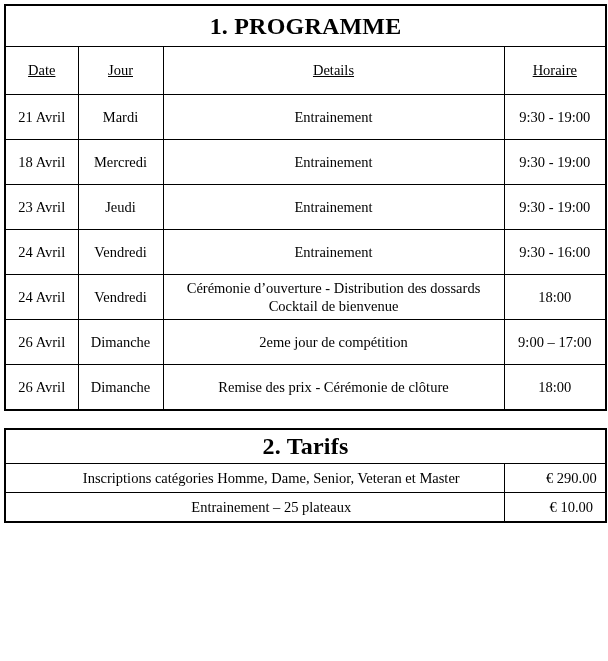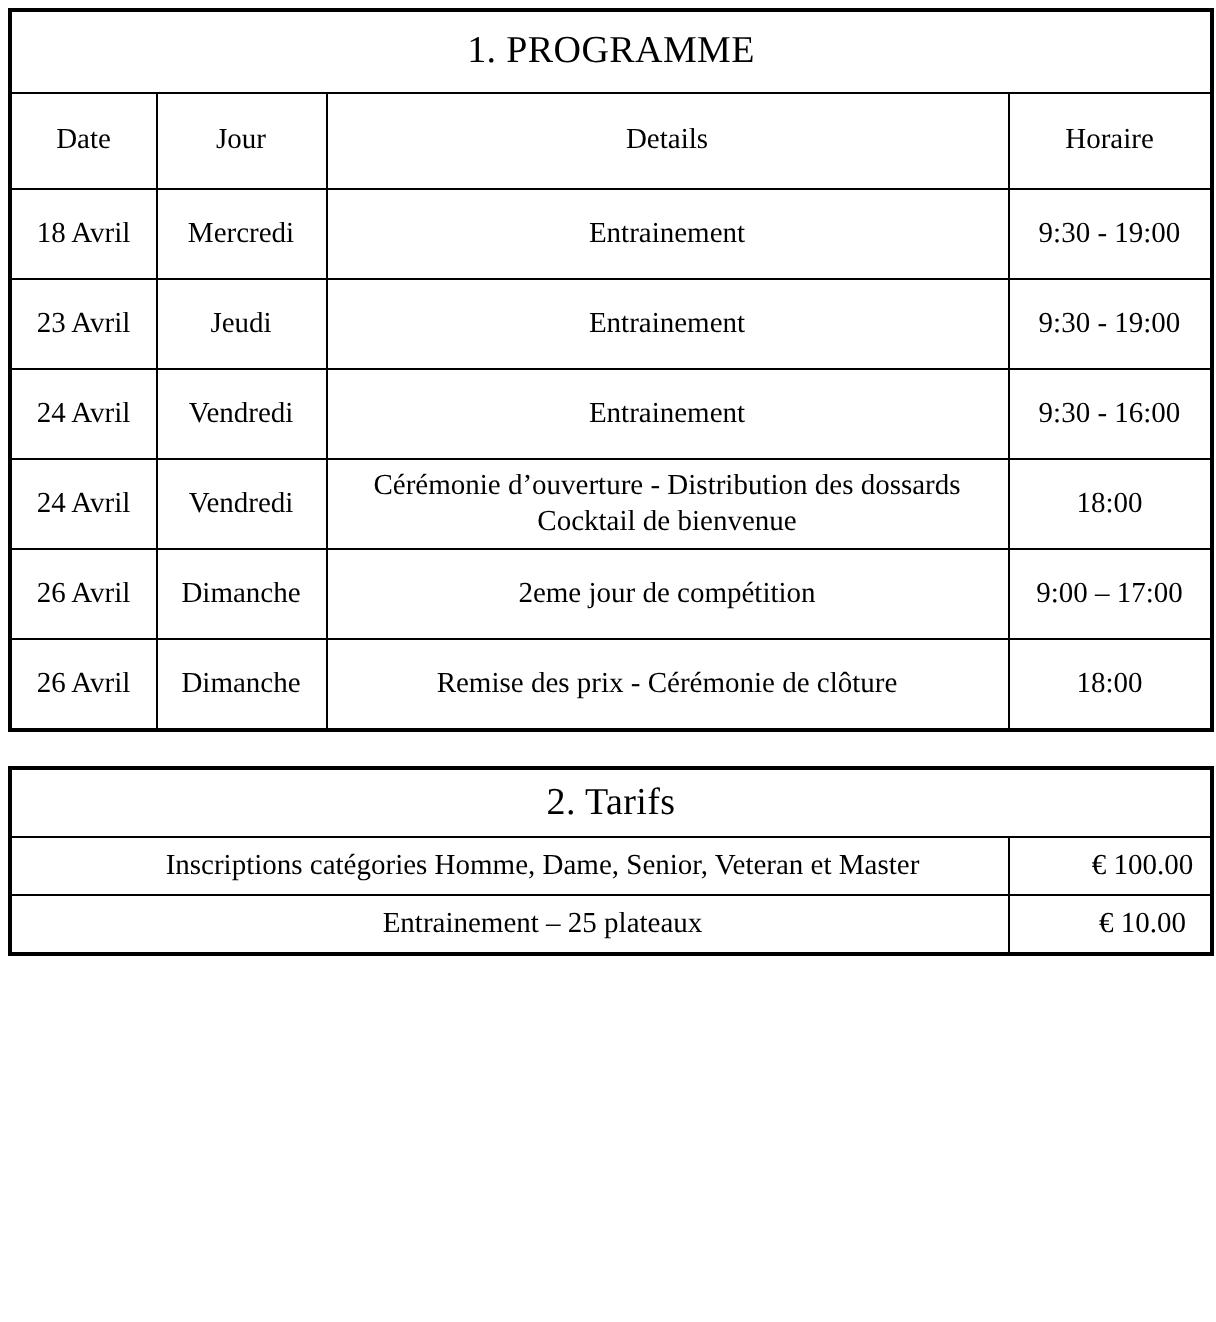--- a/index.html
+++ b/index.html
@@ -23,31 +23,31 @@
   }
   td {
     border: 1px solid #000000;
     text-align: center;
     vertical-align: middle;
     font-size: 14.5px;
     padding: 0 4px;
     overflow: hidden;
   }
   .title-cell {
-    font-weight: normal;
-    font-size: 19px;
+    font-weight: bold;
+    font-size: 24px;
     height: 40px;
     letter-spacing: 0.2px;
     margin-top: 16px;
   }
   .programme col.c-date    { width: 73px; }
   .programme col.c-jour    { width: 85px; }
   .programme col.c-details { width: 341px; }
   .programme col.c-horaire { width: 102px; }
-  .programme tr.head td { height: 47px; }
+  .programme tr.head td { height: 47px; text-decoration: underline; }
   .programme tr.row  td { height: 44px; }
   .details-cell { white-space: pre-line; line-height: 1.25; }
   .tarifs { margin-top: 17px; }
   .tarifs col.c-label { width: 499px; }
   .tarifs col.c-price { width: 102px; }
   .tarifs .title-cell { height: 33px; }
   .tarifs tr.row td { height: 28px; padding-left: 37px; }
 </style>
 </head>
 <body>
@@ -63,20 +63,26 @@
     </colgroup>
     <tbody>
       <tr>
         <td colspan="4" class="title-cell">1. PROGRAMME</td>
       </tr>
       <tr class="head">
         <td>Date</td>
         <td>Jour</td>
         <td>Details</td>
         <td>Horaire</td>
+      </tr>
+      <tr class="row">
+        <td>21 Avril</td>
+        <td>Mardi</td>
+        <td class="details-cell">Entrainement</td>
+        <td>9:30 - 19:00</td>
       </tr>
       <tr class="row">
         <td>18 Avril</td>
         <td>Mercredi</td>
         <td class="details-cell">Entrainement</td>
         <td>9:30 - 19:00</td>
       </tr>
       <tr class="row">
         <td>23 Avril</td>
         <td>Jeudi</td>
@@ -115,21 +121,21 @@
     <colgroup>
       <col class="c-label">
         <col class="c-price">
     </colgroup>
     <tbody>
       <tr>
         <td colspan="2" class="title-cell">2. Tarifs</td>
       </tr>
       <tr class="row">
         <td>Inscriptions catégories Homme, Dame, Senior, Veteran et Master</td>
-        <td>€ 100.00</td>
+        <td>€ 290.00</td>
       </tr>
       <tr class="row">
         <td>Entrainement – 25 plateaux</td>
         <td>€ 10.00</td>
       </tr>
     </tbody>
   </table>
 
 </div>
 

